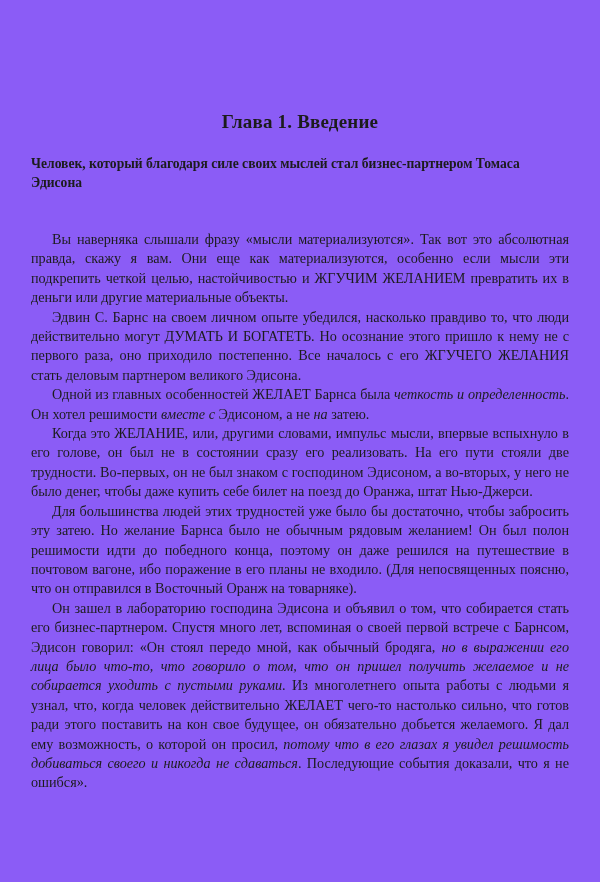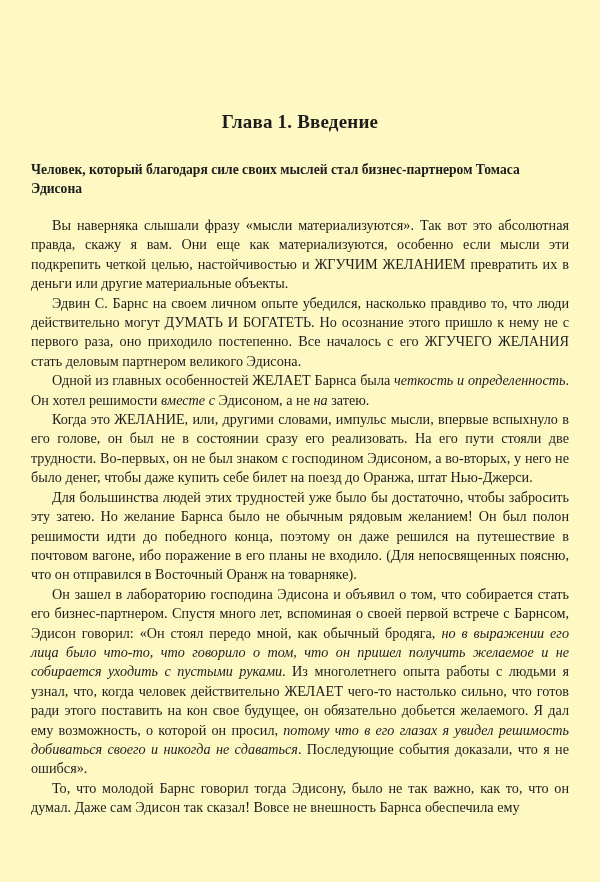--- a/index.html
+++ b/index.html
@@ -1,44 +1,44 @@
 <!DOCTYPE html>
 <html lang="ru"><head>
 <meta charset="utf-8">
 <style>
   * { margin: 0; padding: 0; box-sizing: border-box; }
   html, body { background: #ffffff; }
   .page {
     width: 600px;
     height: 882px;
-    background: #fef9c3;
+    background: #8b5cf6;
     color: #1c1c1c;
     font-family: "Liberation Serif", "DejaVu Serif", serif;
     overflow: hidden;
   }
   .content {
     padding: 110px 31px 0 31px;
   }
   .chapter-title {
     text-align: center;
     font-size: 19px;
     line-height: 23px;
     font-weight: bold;
     letter-spacing: 0.2px;
   }
   .chapter-subtitle {
-    margin-top: 27px;
+    margin-top: 21px;
     max-width: 505px;
     font-size: 13.6px;
     line-height: 19px;
     font-weight: bold;
     text-align: left;
   }
   .body-text {
-    margin-top: 18px;
+    margin-top: 38px;
   }
   .para {
     font-size: 14.2px;
     line-height: 19.4px;
     text-align: justify;
     text-indent: 21px;
   }
   .para .italic { font-style: italic; }
 </style>
 </head>
@@ -48,16 +48,15 @@
   <div class="content">
     <h1 class="chapter-title">Глава 1. Введение</h1>
     <h2 class="chapter-subtitle">Человек, который благодаря силе своих мыслей стал бизнес-партнером Томаса Эдисона</h2>
     <div class="body-text">
         <p class="para"><span>Вы наверняка слышали фразу «мысли материализуются». Так вот это абсолютная правда, скажу я вам. Они еще как материализуются, особенно если мысли эти подкрепить четкой целью, настойчивостью и ЖГУЧИМ ЖЕЛАНИЕМ превратить их в деньги или другие материальные объекты.</span></p>
         <p class="para"><span>Эдвин С. Барнс на своем личном опыте убедился, насколько правдиво то, что люди действительно могут ДУМАТЬ И БОГАТЕТЬ. Но осознание этого пришло к нему не с первого раза, оно приходило постепенно. Все началось с его ЖГУЧЕГО ЖЕЛАНИЯ стать деловым партнером великого Эдисона.</span></p>
         <p class="para"><span>Одной из главных особенностей ЖЕЛАЕТ Барнса была </span><span class="italic">четкость и определенность</span><span>. Он хотел решимости </span><span class="italic">вместе с</span><span> Эдисоном, а не </span><span class="italic">на</span><span> затею.</span></p>
         <p class="para"><span>Когда это ЖЕЛАНИЕ, или, другими словами, импульс мысли, впервые вспыхнуло в его голове, он был не в состоянии сразу его реализовать. На его пути стояли две трудности. Во-первых, он не был знаком с господином Эдисоном, а во-вторых, у него не было денег, чтобы даже купить себе билет на поезд до Оранжа, штат Нью-Джерси.</span></p>
         <p class="para"><span>Для большинства людей этих трудностей уже было бы достаточно, чтобы забросить эту затею. Но желание Барнса было не обычным рядовым желанием! Он был полон решимости идти до победного конца, поэтому он даже решился на путешествие в почтовом вагоне, ибо поражение в его планы не входило. (Для непосвященных поясню, что он отправился в Восточный Оранж на товарняке).</span></p>
         <p class="para"><span>Он зашел в лабораторию господина Эдисона и объявил о том, что собирается стать его бизнес-партнером. Спустя много лет, вспоминая о своей первой встрече с Барнсом, Эдисон говорил: «Он стоял передо мной, как обычный бродяга, </span><span class="italic">но в выражении его лица было что-то, что говорило о том, что он пришел получить желаемое и не собирается уходить с пустыми руками</span><span>. Из многолетнего опыта работы с людьми я узнал, что, когда человек действительно ЖЕЛАЕТ чего-то настолько сильно, что готов ради этого поставить на кон свое будущее, он обязательно добьется желаемого. Я дал ему возможность, о которой он просил, </span><span class="italic">потому что в его глазах я увидел решимость добиваться своего и никогда не сдаваться</span><span>. Последующие события доказали, что я не ошибся».</span></p>
-        <p class="para"><span>То, что молодой Барнс говорил тогда Эдисону, было не так важно, как то, что он думал. Даже сам Эдисон так сказал! Вовсе не внешность Барнса обеспечила ему</span></p>
       </div>
   </div>
 </div>
 
 </body></html>

